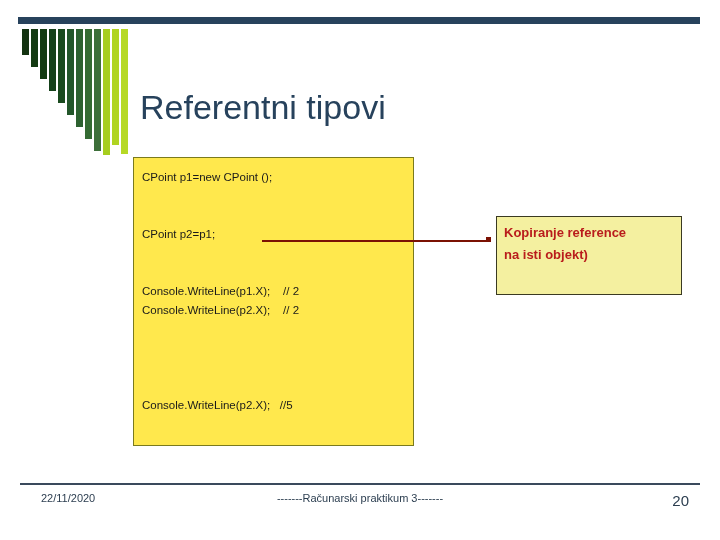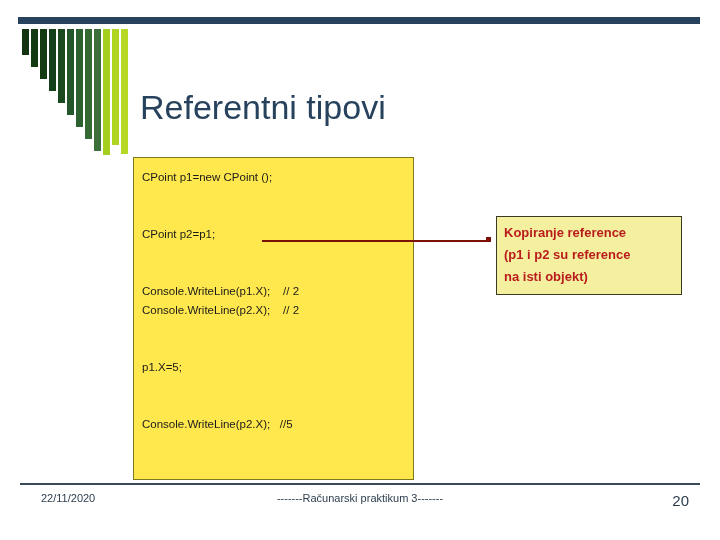--- a/index.html
+++ b/index.html
@@ -60,21 +60,21 @@
     line-height: 44px;
     white-space: nowrap;
   }
 
   
   .code-box {
     position: absolute;
     left: 133px;
     top: 157px;
     width: 281px;
-    height: 323px;
+    height: 289px;
     background: #ffe84d;
     border: 1px solid #7a7a1d;
     box-sizing: border-box;
     padding: 10px 0 0 8px;
   }
   .code-line {
     font-family: "Liberation Sans", sans-serif;
     font-size: 11.5px;
     color: #1a1a1a;
     line-height: 19px;
@@ -190,34 +190,32 @@
         <div class="code-line">CPoint p1=new CPoint ();</div>
         <div class="code-line blank"></div>
         <div class="code-line blank"></div>
         <div class="code-line">CPoint p2=p1;</div>
         <div class="code-line blank"></div>
         <div class="code-line blank"></div>
         <div class="code-line">Console.WriteLine(p1.X);    // 2</div>
         <div class="code-line">Console.WriteLine(p2.X);    // 2</div>
         <div class="code-line blank"></div>
         <div class="code-line blank"></div>
-        <div class="code-line">p1.X=5;</div>
         <div class="code-line blank"></div>
         <div class="code-line blank"></div>
         <div class="code-line">Console.WriteLine(p2.X);   //5</div>
       </div>
   </div>
 
   <div class="connector"></div>
   <div class="connector-dot"></div>
 
   <div class="callout">
     <div class="callout-lines">
         <div class="callout-line">Kopiranje reference</div>
-        <div class="callout-line">(p1 i p2 su reference</div>
         <div class="callout-line">na isti objekt)</div>
       </div>
   </div>
 
   <div class="footer-rule"></div>
   <div class="footer-date">22/11/2020</div>
   <div class="footer-center">-------Računarski praktikum 3-------</div>
   <div class="footer-page">20</div>
 
 </div>

